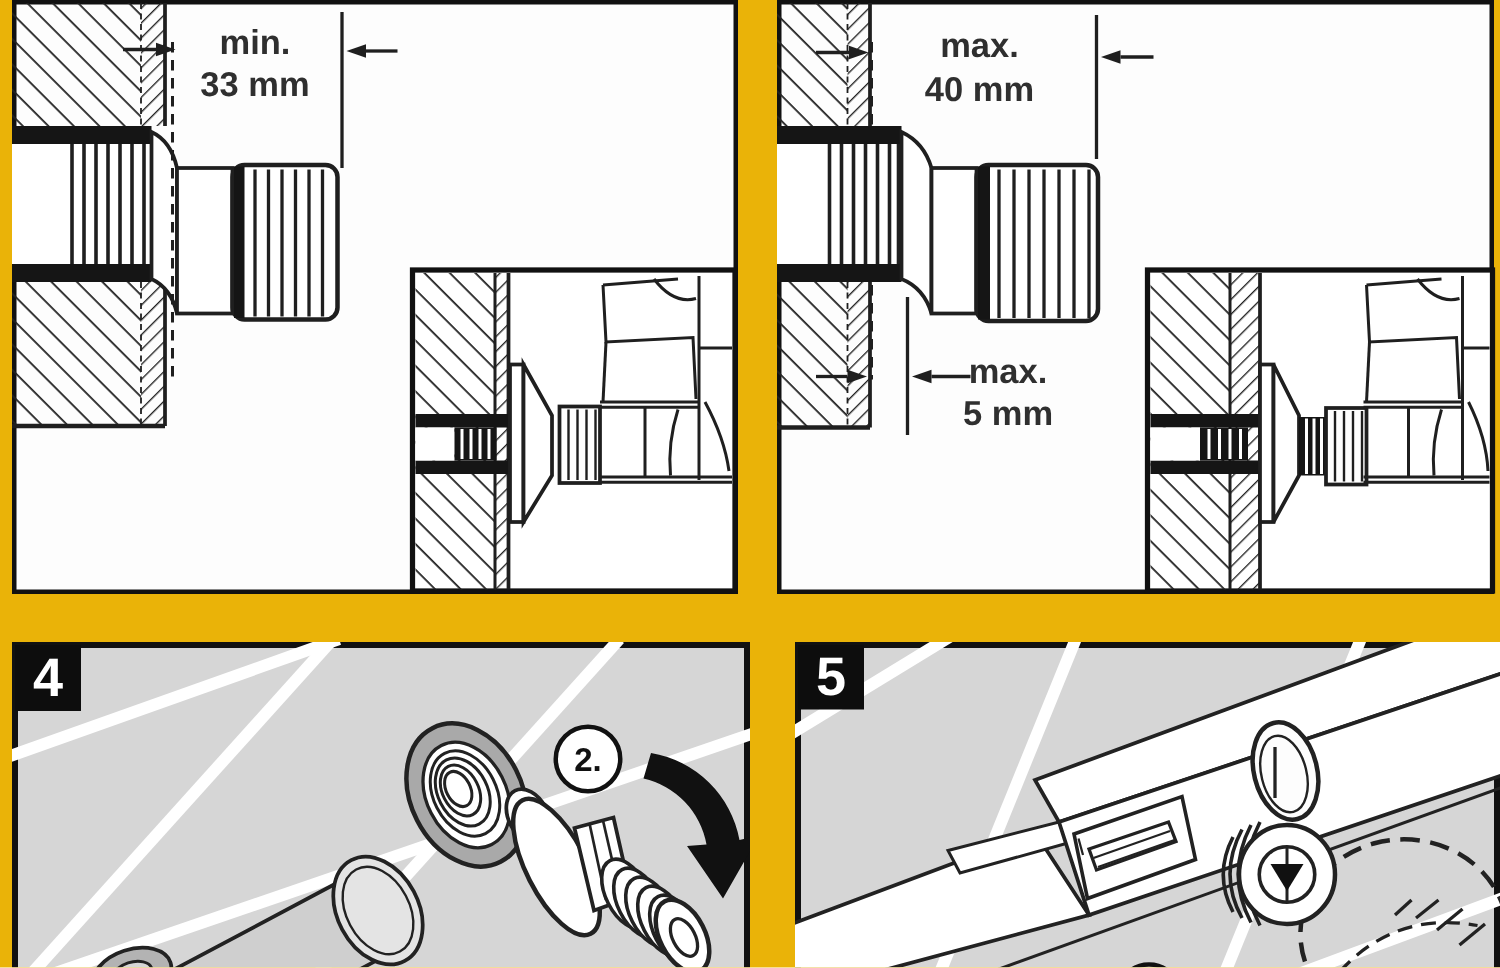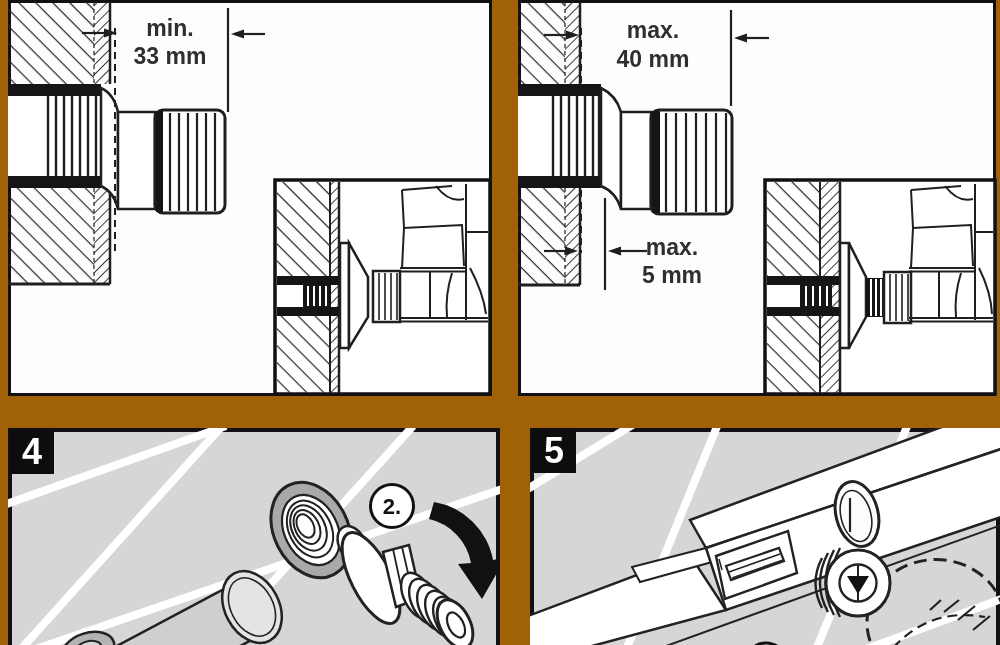--- a/index.html
+++ b/index.html
@@ -1,16 +1,16 @@
 <!DOCTYPE html>
 <html><head>
 <meta charset="utf-8">
 <style>
   html,body{margin:0;padding:0;background:#fff;}
-  .stage{position:relative;width:1000px;height:645px;background:#a16207;overflow:hidden;
+  .stage{position:relative;width:1000px;height:645px;background:#eab308;overflow:hidden;
          font-family:"Liberation Sans",sans-serif;}
   svg{display:block}
   text{font-family:"Liberation Sans",sans-serif;}
   .dim-label{font-weight:700;font-size:23px;fill:#2f2f2f;}
   .badge-num{font-weight:700;font-size:36px;fill:#ffffff;}
   .callout-num{font-weight:700;font-size:22px;fill:#111111;}
 </style>
 </head>
 <body>
 

